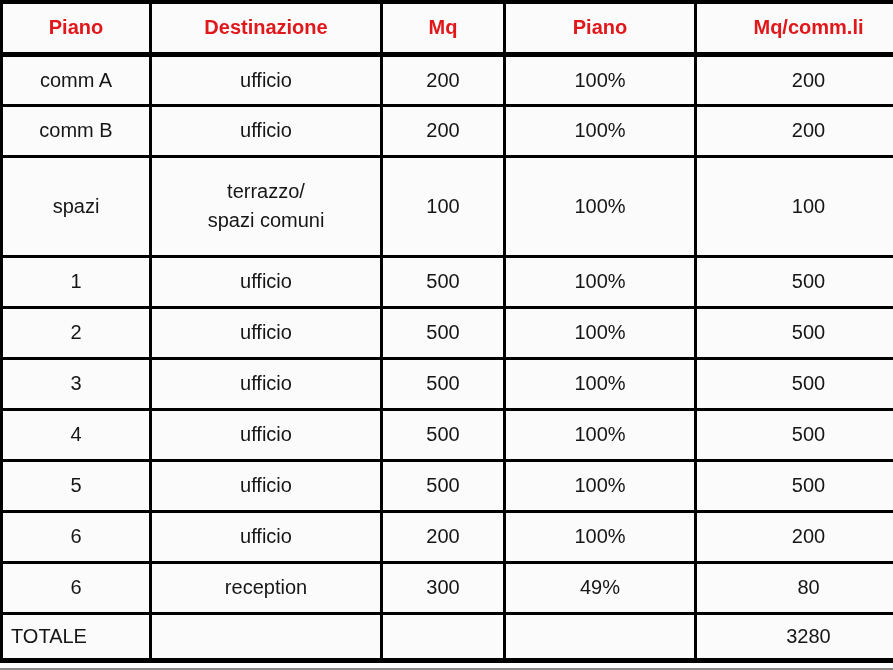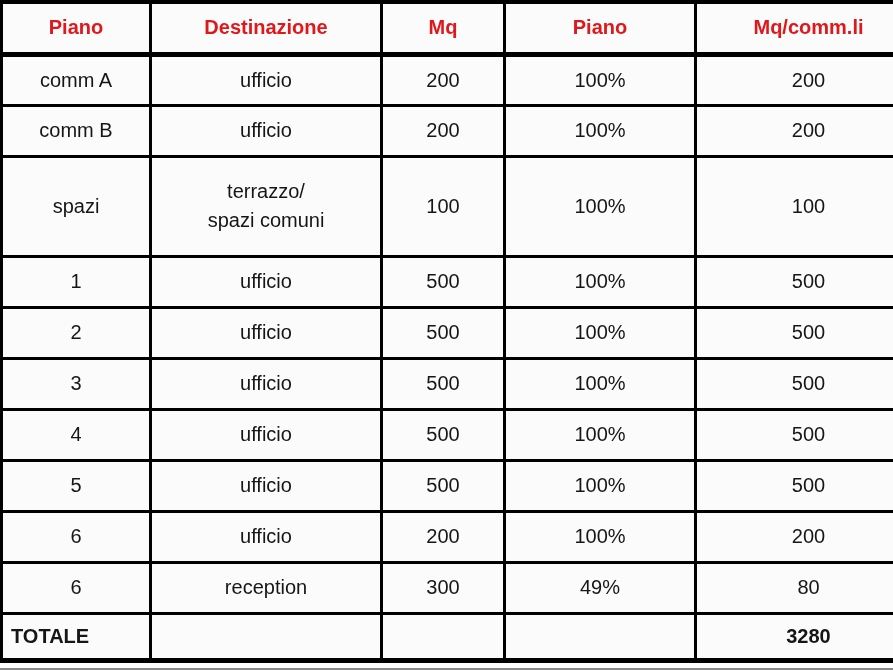--- a/index.html
+++ b/index.html
@@ -50,21 +50,21 @@
     color:var(--header-text);
     font-weight:bold;
     border-top-width:4px;
     border-bottom-width:5px;
   }
   tbody tr{height:51px;}
   tbody tr.tall{height:100px;}
   td.cell-destinazione{white-space:pre-line;line-height:1.45;}
   tfoot tr{height:47px;}
   tfoot td{
-    font-weight:bold;
+    font-weight:normal;
     border-bottom-width:5px;
     margin-top:40px;
   }
   tfoot td.cell-piano{
     text-align:left;
     padding-left:8px;
   }
   .bottom-edge-line{
     position:absolute;
     left:0;bottom:0;

